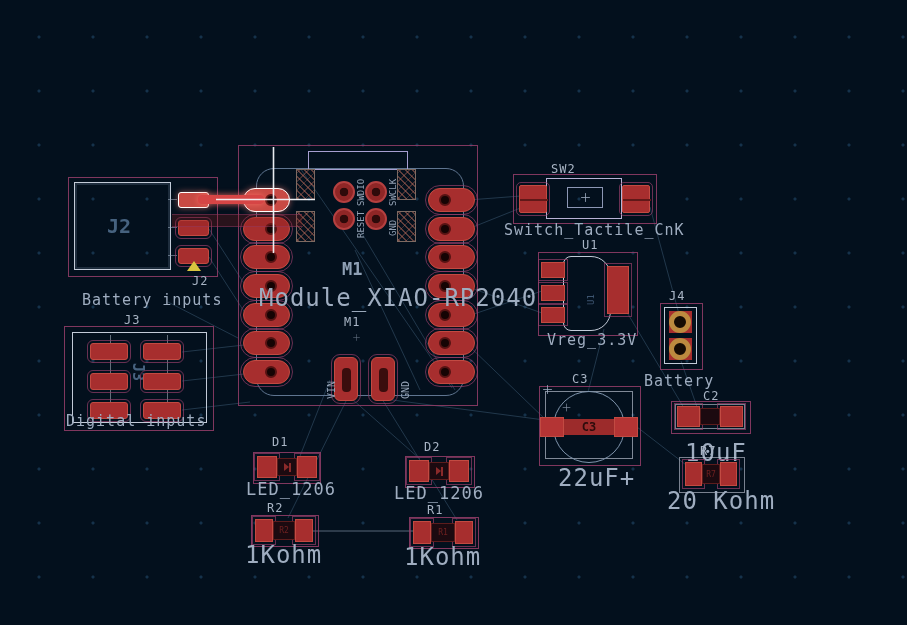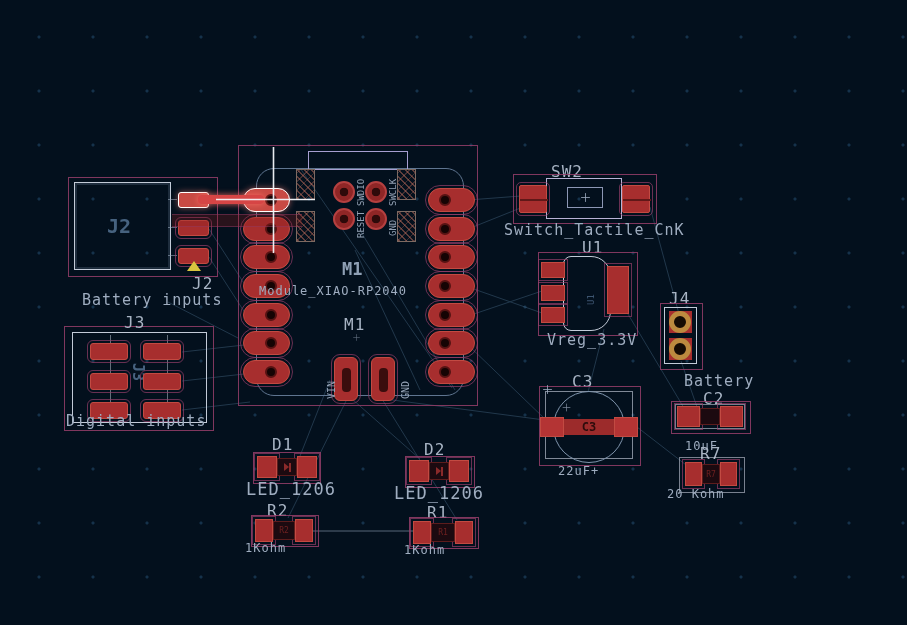--- a/index.html
+++ b/index.html
@@ -5,23 +5,23 @@
   html,body{margin:0;padding:0;background:#03101d;}
   .canvas{
     position:relative;width:907px;height:625px;overflow:hidden;
     background-color:#03101d;
     background-image:radial-gradient(circle,#15324b 1.3px,rgba(0,0,0,0) 1.8px);
     background-size:54px 54px;background-position:12px 10px;
     font-family:"DejaVu Sans Mono","Liberation Mono",monospace;
   }
   .abs{position:absolute;}
   
-  .ref{position:absolute;color:#a8b4c4;font-size:16px;letter-spacing:1px;white-space:pre;}
+  .ref{position:absolute;color:#a8b4c4;font-size:12px;letter-spacing:1px;white-space:pre;}
   .val{position:absolute;color:#9fadc0;font-size:15px;letter-spacing:1px;white-space:pre;}
-  .val-lg{font-size:12px;}
+  .val-lg{font-size:24px;}
   .fabtext{position:absolute;color:#46627f;font-weight:bold;white-space:pre;}
   .vtext{position:absolute;color:#93a1b4;font-size:9px;letter-spacing:0;transform:rotate(-90deg);transform-origin:0 0;white-space:pre;}
   .vtext-dn{transform:rotate(90deg);transform-origin:0 0;}
   
   .crtyd{position:absolute;border:1px solid rgba(150,62,106,.85);}
   .silkbody{position:absolute;border:1.5px solid #c3cbd8;}
   .fabbody{position:absolute;border:1.5px solid #5f7590;}
   
   .pad{position:absolute;background:#a72e2e;border:1px solid #c24a42;box-sizing:border-box;
        outline:1px solid rgba(150,62,106,.7);outline-offset:2px;}
@@ -222,21 +222,21 @@
   </div>
 
   <div>
     <div class="ref" style="left:669px;top:289px;">J4</div>
     <div class="crtyd" style="left:660px;top:303px;width:41px;height:65px;"></div>
     <div class="abs" style="left:664px;top:307px;width:33px;height:57px;border:1px solid #c3cbd8;box-sizing:border-box;"></div>
     <div class="abs" style="left:669px;top:311px;width:23px;height:22px;background:#a72e2e;"></div>
     <div class="abs" style="left:669px;top:338px;width:23px;height:22px;background:#a72e2e;"></div>
     <div class="abs" style="left:669px;top:311px;width:22px;height:22px;border-radius:50%;border:5px solid #bd8a3f;background:#160b04;box-sizing:border-box;"></div>
     <div class="abs" style="left:669px;top:338px;width:22px;height:22px;border-radius:50%;border:5px solid #bd8a3f;background:#160b04;box-sizing:border-box;"></div>
-    <div class="val" style="left:684px;top:372px;">Battery</div>
+    <div class="val" style="left:644px;top:372px;">Battery</div>
   </div>
 
   <div>
     <div class="ref" style="left:572px;top:372px;">C3</div>
     <div class="crtyd" style="left:539px;top:386px;width:100px;height:78px;"></div>
     <div class="abs" style="left:545px;top:391px;width:88px;height:68px;border:1px solid rgba(195,203,216,.65);box-sizing:border-box;"></div>
     <div class="abs" style="left:553px;top:391px;width:72px;height:72px;border:1.5px solid #8095ad;border-radius:50%;box-sizing:border-box;"></div>
     <div class="crossmark" style="left:542px;top:384px;transform:scale(.8);"></div>
     <div class="crossmark" style="left:561px;top:402px;transform:scale(.7);opacity:.8;"></div>
     <div class="abs" style="left:540px;top:419px;width:98px;height:16px;background:#9c2b2b;"></div>

